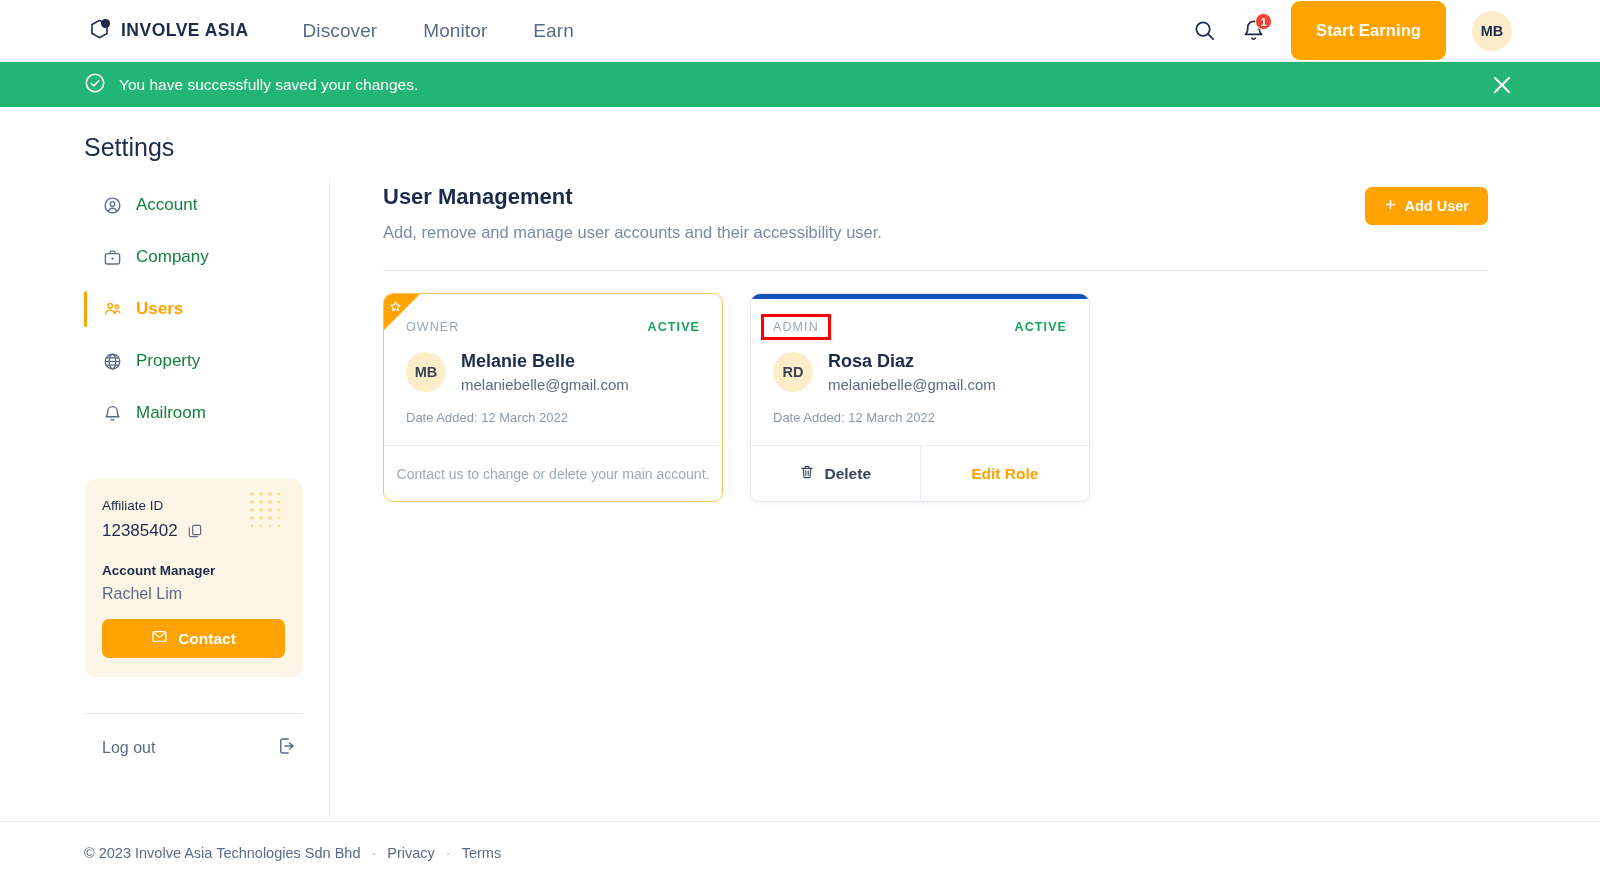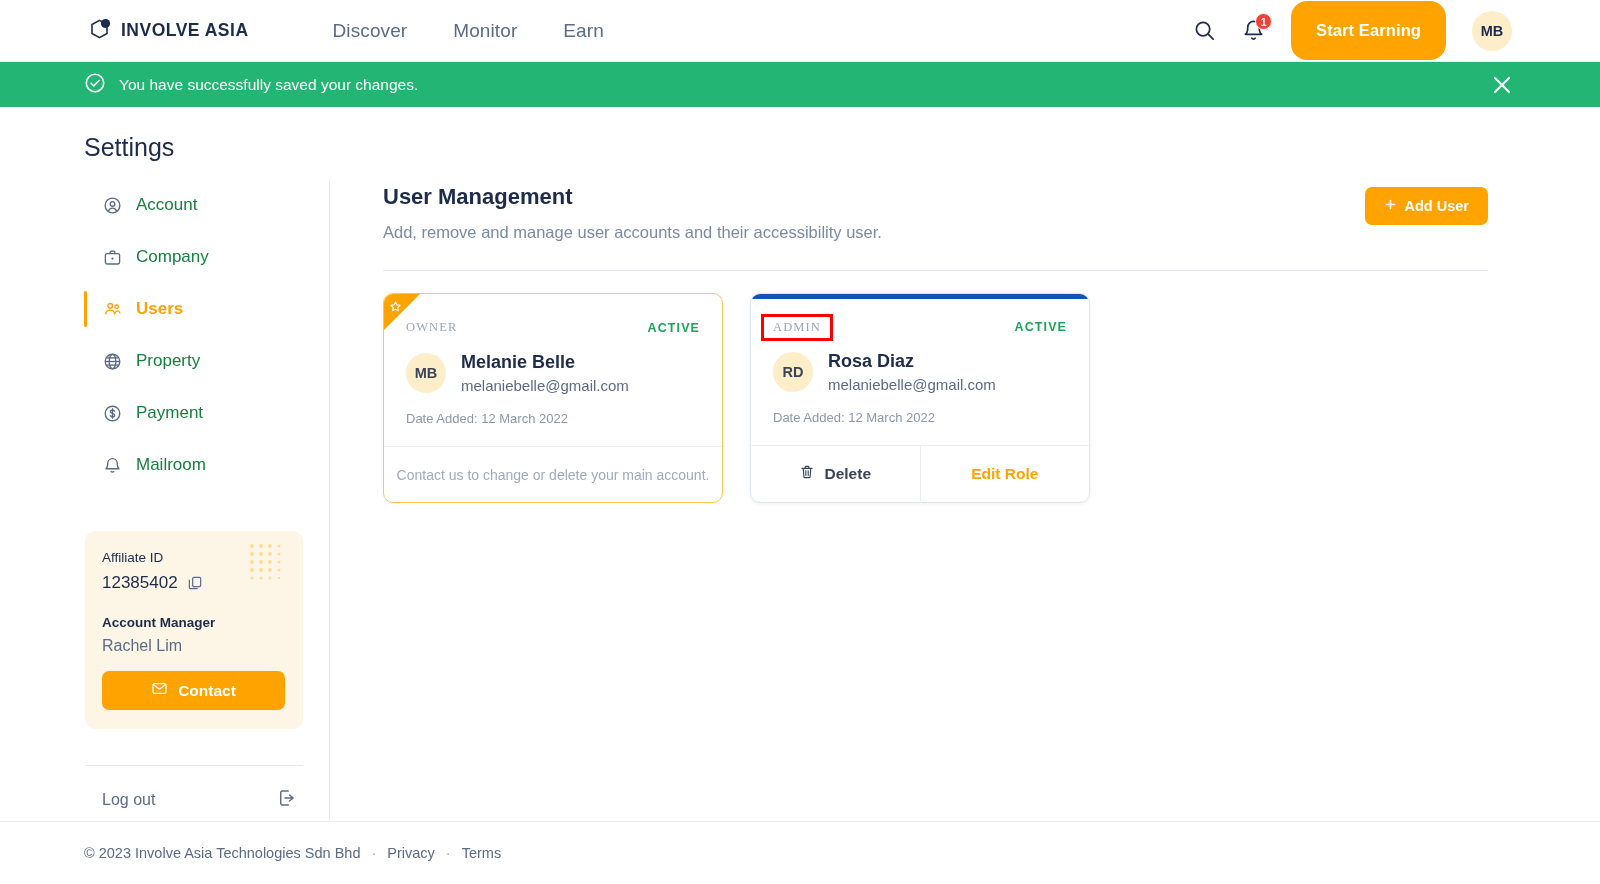--- a/index.html
+++ b/index.html
@@ -19,39 +19,39 @@
     border-bottom: 1px solid #eceef2;
     background: #fff;
     position: relative;
   }
   .brand { display: flex; align-items: center; margin-left: 84px; }
   .brand-mark { width: 34px; height: 34px; position: relative; }
   .brand-text {
     font-size: 17.5px; letter-spacing: .5px; font-weight: 600;
     color: #1d2b4c; margin-left: 3px;
   }
-  .nav-links { display: flex; align-items: center; gap: 46px; margin-left: 84px; }
+  .nav-links { display: flex; align-items: center; gap: 46px; margin-left: 54px; }
   .nav-link {
     font-size: 19px; color: #5b6b86; cursor: pointer; letter-spacing:.1px;
   }
   .nav-right {
     margin-left: auto; margin-right: 88px;
     display: flex; align-items: center; gap: 26px;
   }
   .icon-btn { cursor: pointer; display: flex; align-items: center; justify-content: center; }
   .bell-wrap { position: relative; }
   .badge {
     position: absolute; top: -6px; right: -7px;
     background: #ef4136; color: #fff; border-radius: 50%;
     width: 17px; height: 17px; font-size: 10.5px; font-weight: 700;
     display: flex; align-items: center; justify-content: center;
     border: 1.5px solid #fff;
   }
   .cta {
-    background: #ffa300; color: #fff; border: none; border-radius: 16px;
+    background: #ffa300; color: #fff; border: none; border-radius: 9px;
     font-size: 16.5px; font-weight: 700; padding: 20px 25px;
     cursor: pointer; font-family: inherit; letter-spacing: .1px;
   }
   .avatar-top {
     width: 40px; height: 40px; border-radius: 50%;
     background: #fdeec9; color: #1d2b4c;
     display: flex; align-items: center; justify-content: center;
     font-size: 14.5px; font-weight: 700; cursor: pointer;
   }
 
@@ -146,21 +146,21 @@
     border-top: 36px solid #ffa300; border-right: 36px solid transparent;
   }
   .corner-star { position: absolute; top: 5px; left: 5px; }
   .blue-top {
     position: absolute; top: 0; left: 0; right: 0; height: 5px;
     background: #1452b8; border-radius: 10px 10px 0 0;
   }
   .ucard-body { padding: 26px 22px 0 22px; }
   .ucard-row1 { display: flex; align-items: center; justify-content: space-between; }
   .role {
-    font-size: 12.5px; letter-spacing: 1.1px; color: #9aa6b8; font-weight: 500; font-family: Liberation Serif, serif;
+    font-size: 12.5px; letter-spacing: 1.1px; color: #9aa6b8; font-weight: 500;
   }
   .role-hl {
     outline: 3px solid #ff0000; background: #fff; position: relative;
     padding: 3px 9px; margin: -5px -9px;
   }
   .status { font-size: 12.5px; letter-spacing: 1.1px; color: #18a558; font-weight: 700; }
   .user-row { display: flex; align-items: center; gap: 15px; margin-top: 17px; }
   .avatar-lg {
     width: 40px; height: 40px; border-radius: 50%; background: #fdeec9;
     display: flex; align-items: center; justify-content: center;
@@ -299,30 +299,20 @@
             <circle cx="12" cy="12" r="9.2"></circle>
               <line x1="2.8" y1="12" x2="21.2" y2="12"></line>
             <line x1="4.6" y1="7.5" x2="19.4" y2="7.5"></line>
               <line x1="4.6" y1="16.5" x2="19.4" y2="16.5"></line>
             <ellipse cx="12" cy="12" rx="4.2" ry="9.2"></ellipse>
           </svg>
         </span>
         <span>Property</span>
       </div>
 
-      <div class="side-item">
-        <span class="side-ic">
-          <svg width="19" height="19" viewBox="0 0 24 24" fill="none" stroke="#5b6b86" stroke-width="1.7">
-            <circle cx="12" cy="12" r="9.2"></circle>
-            <path d="M14.6 9.2c-.5-.9-1.5-1.4-2.6-1.4-1.5 0-2.6.8-2.6 2s1 1.7 2.6 2.1c1.6.4 2.7.9 2.7 2.2 0 1.2-1.2 2.1-2.7 2.1-1.2 0-2.2-.5-2.7-1.5" stroke-linecap="round"></path>
-            <line x1="12" y1="5.9" x2="12" y2="18.1" stroke-linecap="round"></line>
-          </svg>
-        </span>
-        <span>Payment</span>
-      </div>
 
       <div class="side-item">
         <span class="side-ic">
           <svg width="19" height="19" viewBox="0 0 24 24" fill="none" stroke="#5b6b86" stroke-width="1.7">
             <path d="M18 9.3a6 6 0 1 0-12 0c0 5.4-2.2 6.8-2.2 6.8h16.4S18 14.7 18 9.3Z" stroke-linejoin="round"></path>
             <path d="M10.3 19.4a2 2 0 0 0 3.4 0" stroke-linecap="round"></path>
           </svg>
         </span>
         <span>Mailroom</span>
       </div>

